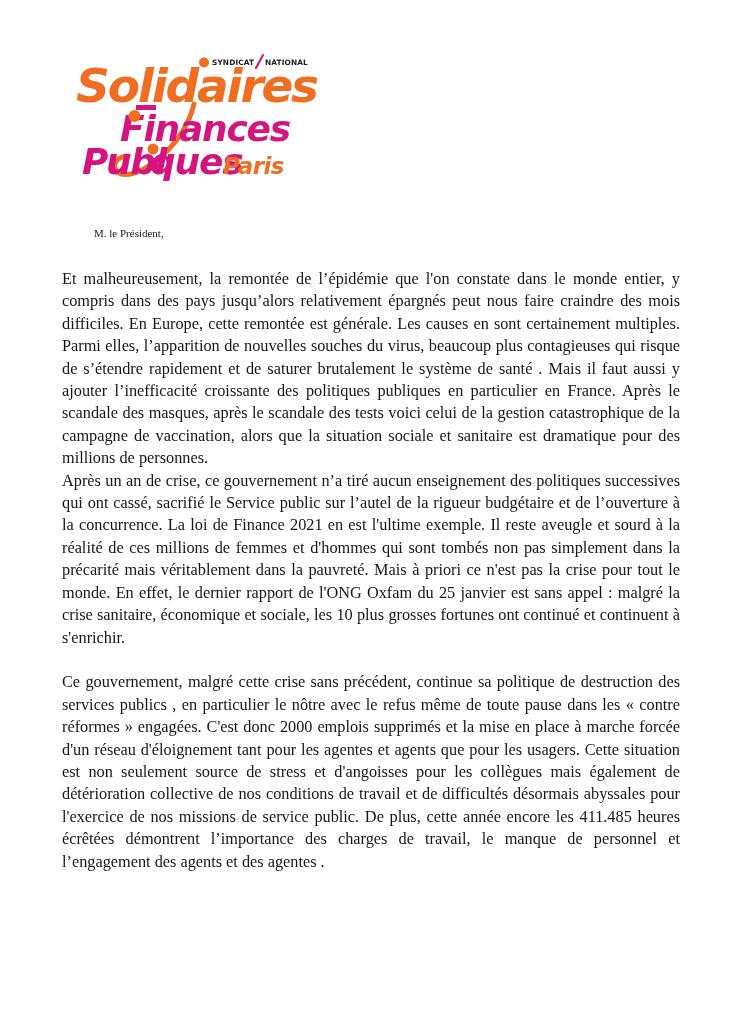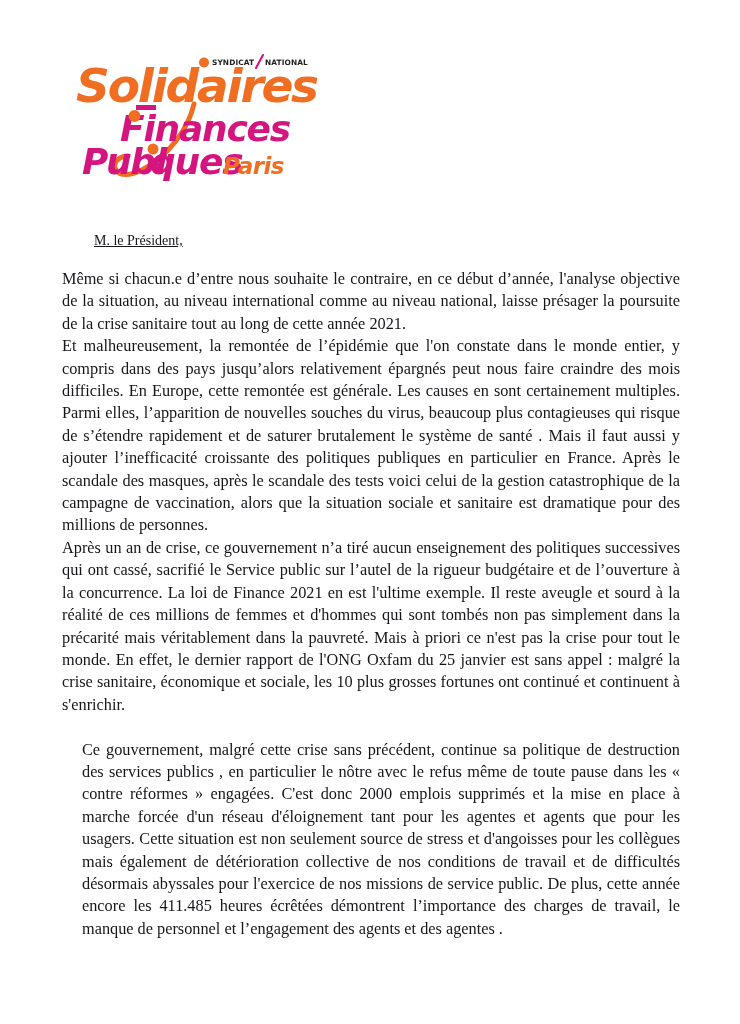--- a/index.html
+++ b/index.html
@@ -82,44 +82,42 @@
     top: 196px;
     width: 680px;
     text-align: right;
     font-size: 16.5px;
     line-height: 22px;
   }
 
   .salutation {
     position: absolute;
     left: 94px;
-    top: 230px;
-    font-size: 14px;
+    top: 222px;
+    font-size: 11px;
     line-height: 22px;
-    text-decoration: underline;
   }
 
   .body-text {
     position: absolute;
     left: 62px;
     top: 268px;
     width: 618px;
     font-size: 16.3px;
     line-height: 22.4px;
     text-align: justify;
     text-justify: inter-word;
   }
 
   .body-text p {
     margin: 0;
     text-align: justify;
   }
   .body-text p.gap-before {
     margin-top: 22.4px;
-    margin-left: 20px;
   }
 </style>
 </head>
 <body>
 
 <div class="page">
 
   <div class="logo-block">
     <svg class="logo-svg" viewBox="0 0 216 136">
 
@@ -142,19 +140,18 @@
       <circle cx="77" cy="97" r="5.5" fill="#F06E21"></circle>
 
       <text class="logo-paris" x="147" y="122" fill="#F06E21">Paris</text>
     </svg>
   </div>
 
 
   <div class="salutation">M. le Président,</div>
 
   <div class="body-text">
-    <p>Même si chacun.e d’entre nous souhaite le contraire, en ce début d’année, l'analyse objective de la situation, au niveau international comme au niveau national, laisse présager la poursuite de la crise sanitaire tout au long de cette année 2021.</p>
     <p>Et malheureusement, la remontée de l’épidémie que l'on constate dans le monde entier, y compris dans des pays jusqu’alors relativement épargnés peut nous faire craindre des mois difficiles. En Europe, cette remontée est générale. Les causes en sont certainement multiples. Parmi elles, l’apparition de nouvelles souches du virus, beaucoup plus contagieuses qui risque de s’étendre rapidement et de saturer brutalement  le système de santé . Mais il faut aussi y ajouter l’inefficacité croissante des politiques publiques en particulier en France. Après le scandale des masques, après le scandale des tests voici celui de la gestion catastrophique de la campagne de vaccination, alors que la situation sociale et sanitaire est dramatique pour des millions de personnes.</p>
     <p>Après un an de crise, ce gouvernement n’a tiré aucun enseignement des politiques successives qui ont cassé, sacrifié le Service public sur l’autel de la rigueur budgétaire et de l’ouverture à la concurrence. La loi de Finance 2021 en est l'ultime exemple. Il reste aveugle et sourd à la réalité de ces millions de femmes et d'hommes qui sont tombés non pas simplement dans la précarité mais véritablement dans la pauvreté. Mais à priori ce n'est pas la crise pour tout le monde. En effet, le dernier rapport de l'ONG Oxfam du 25 janvier est sans appel : malgré la crise sanitaire, économique et sociale, les 10 plus grosses fortunes ont continué et continuent à s'enrichir.</p>
     <p class="gap-before">Ce gouvernement, malgré cette crise sans précédent, continue sa politique de destruction des services publics , en particulier le nôtre avec le refus même de toute pause dans les « contre réformes » engagées. C'est donc 2000 emplois supprimés et la mise en place à marche forcée d'un réseau d'éloignement tant pour les agentes et agents que pour les usagers. Cette situation est non seulement source de stress et d'angoisses pour les collègues  mais également de détérioration collective de nos conditions de travail et de difficultés désormais abyssales pour l'exercice de nos missions de service public.  De plus, cette année encore les 411.485 heures écrêtées démontrent l’importance des charges de travail, le manque de personnel et l’engagement des agents et des agentes .</p>
   </div>
 
 </div>
 
 </body></html>

